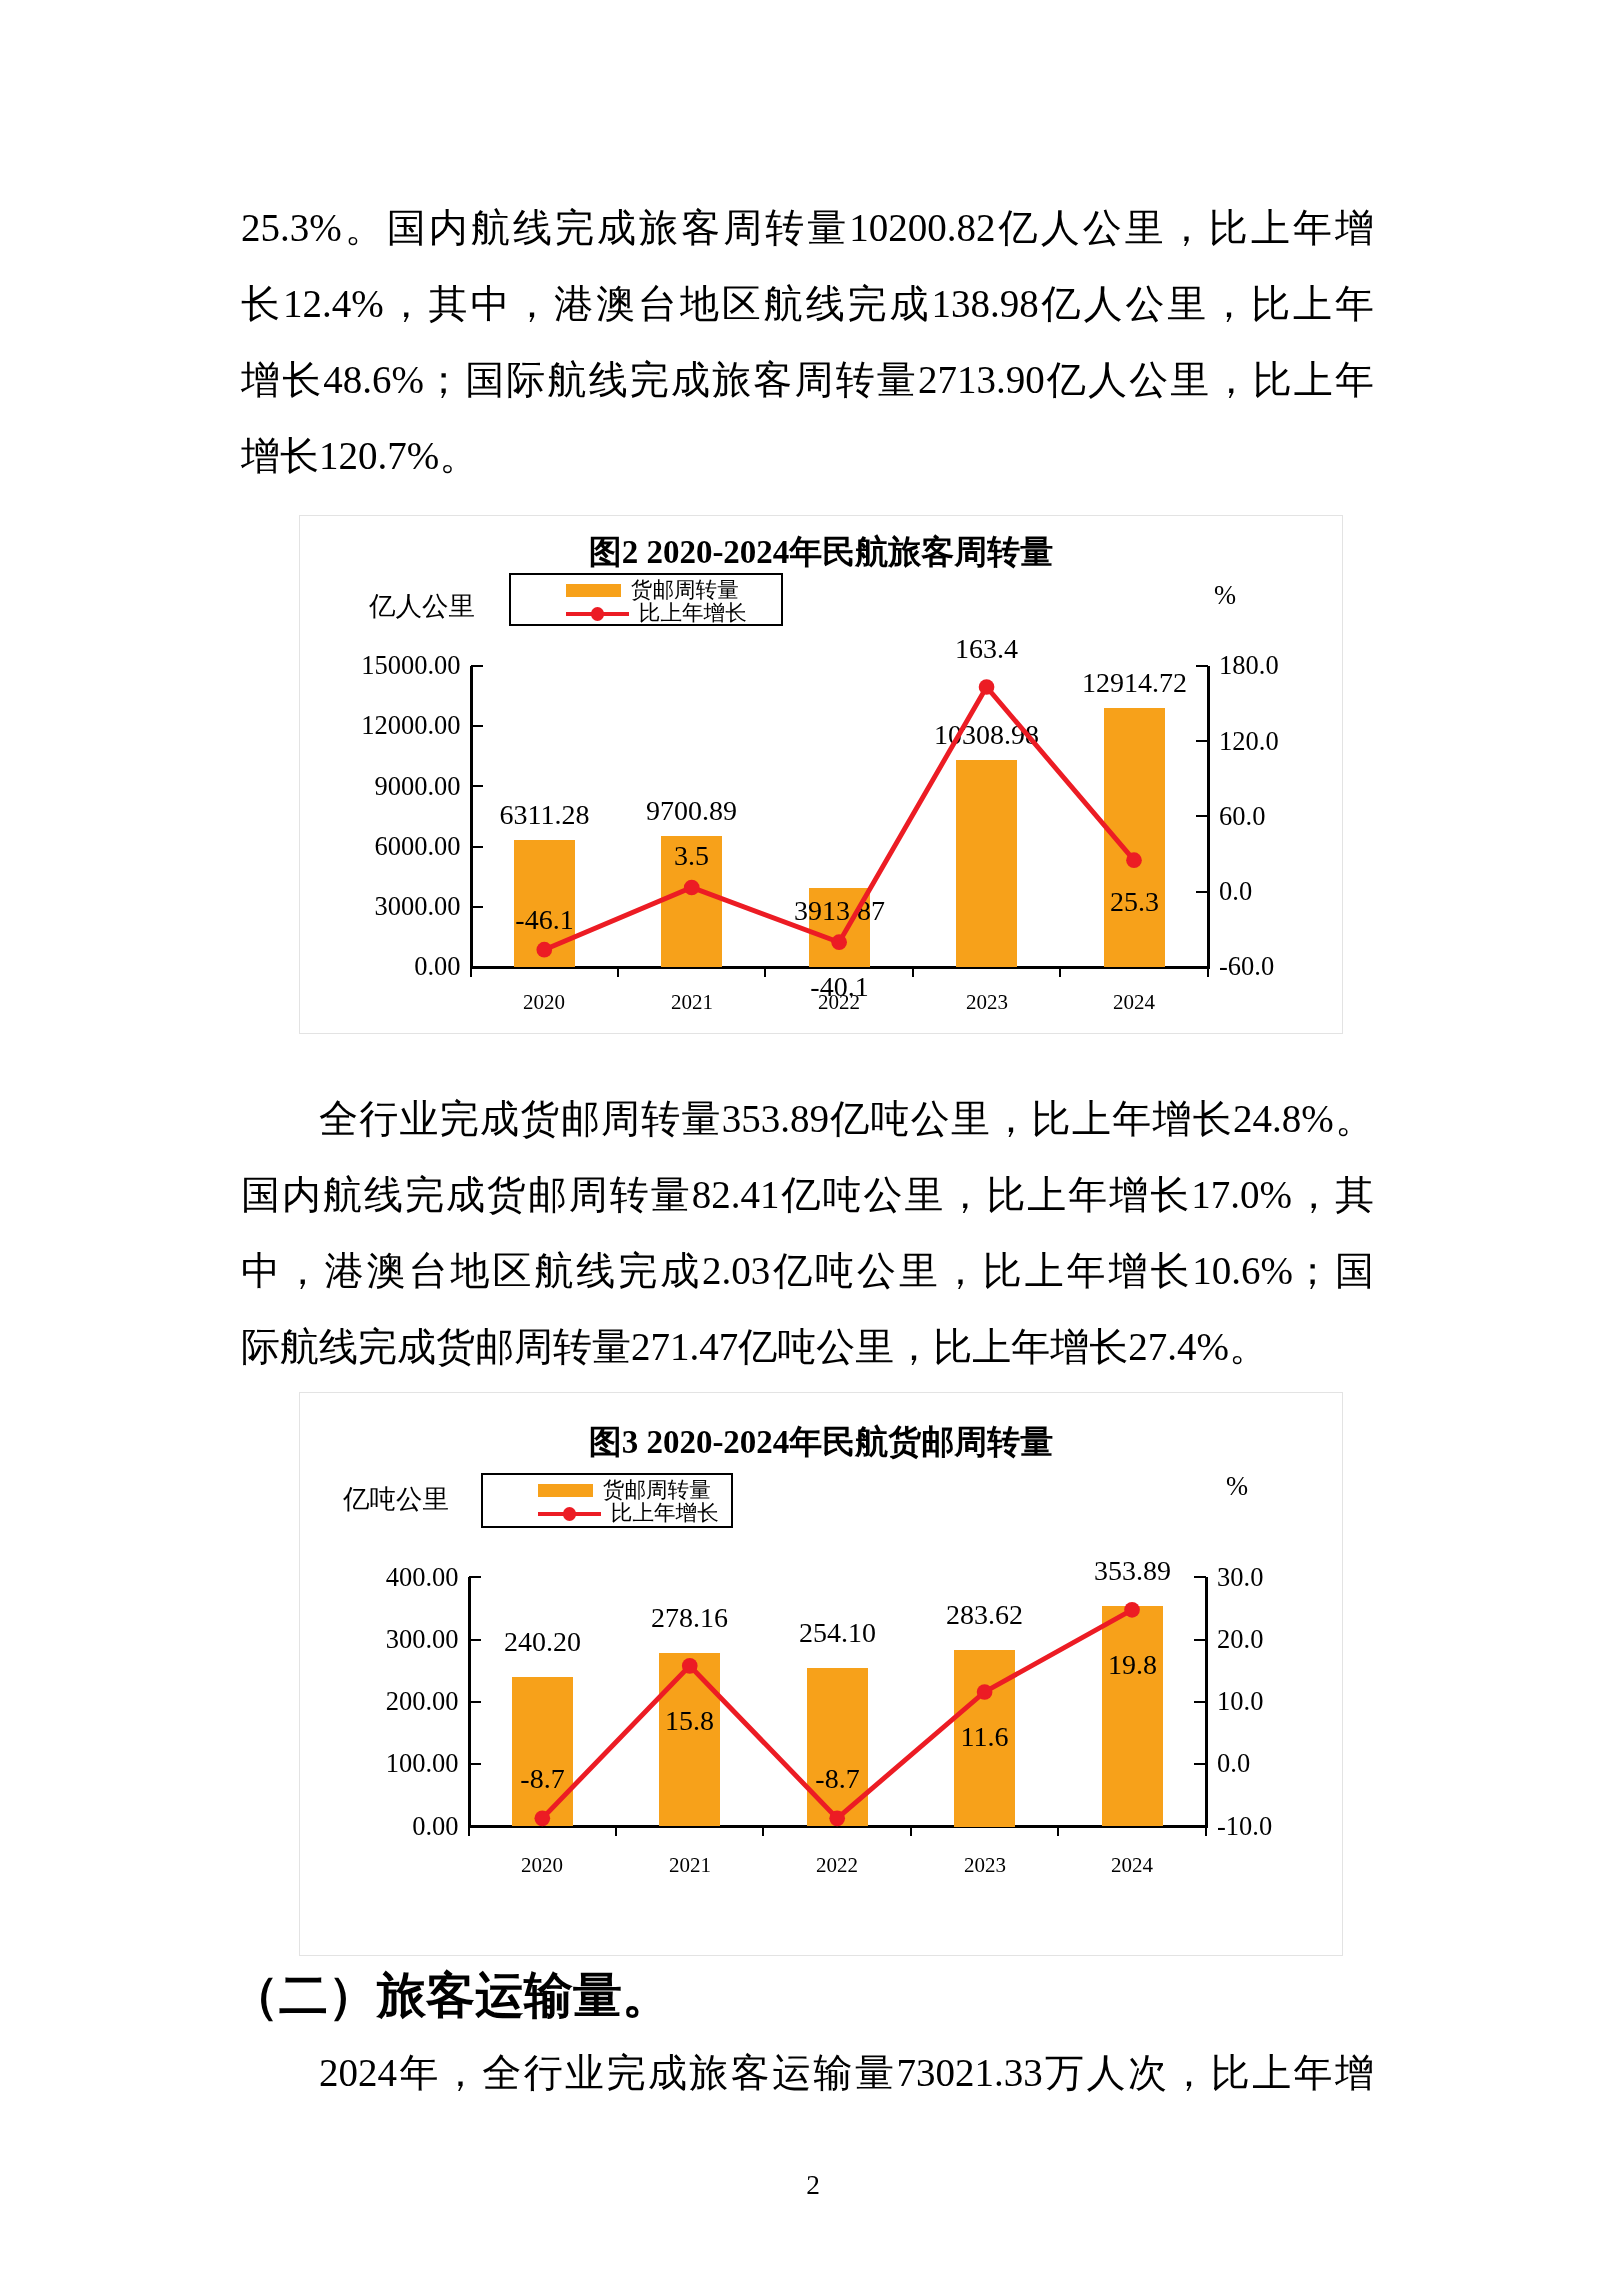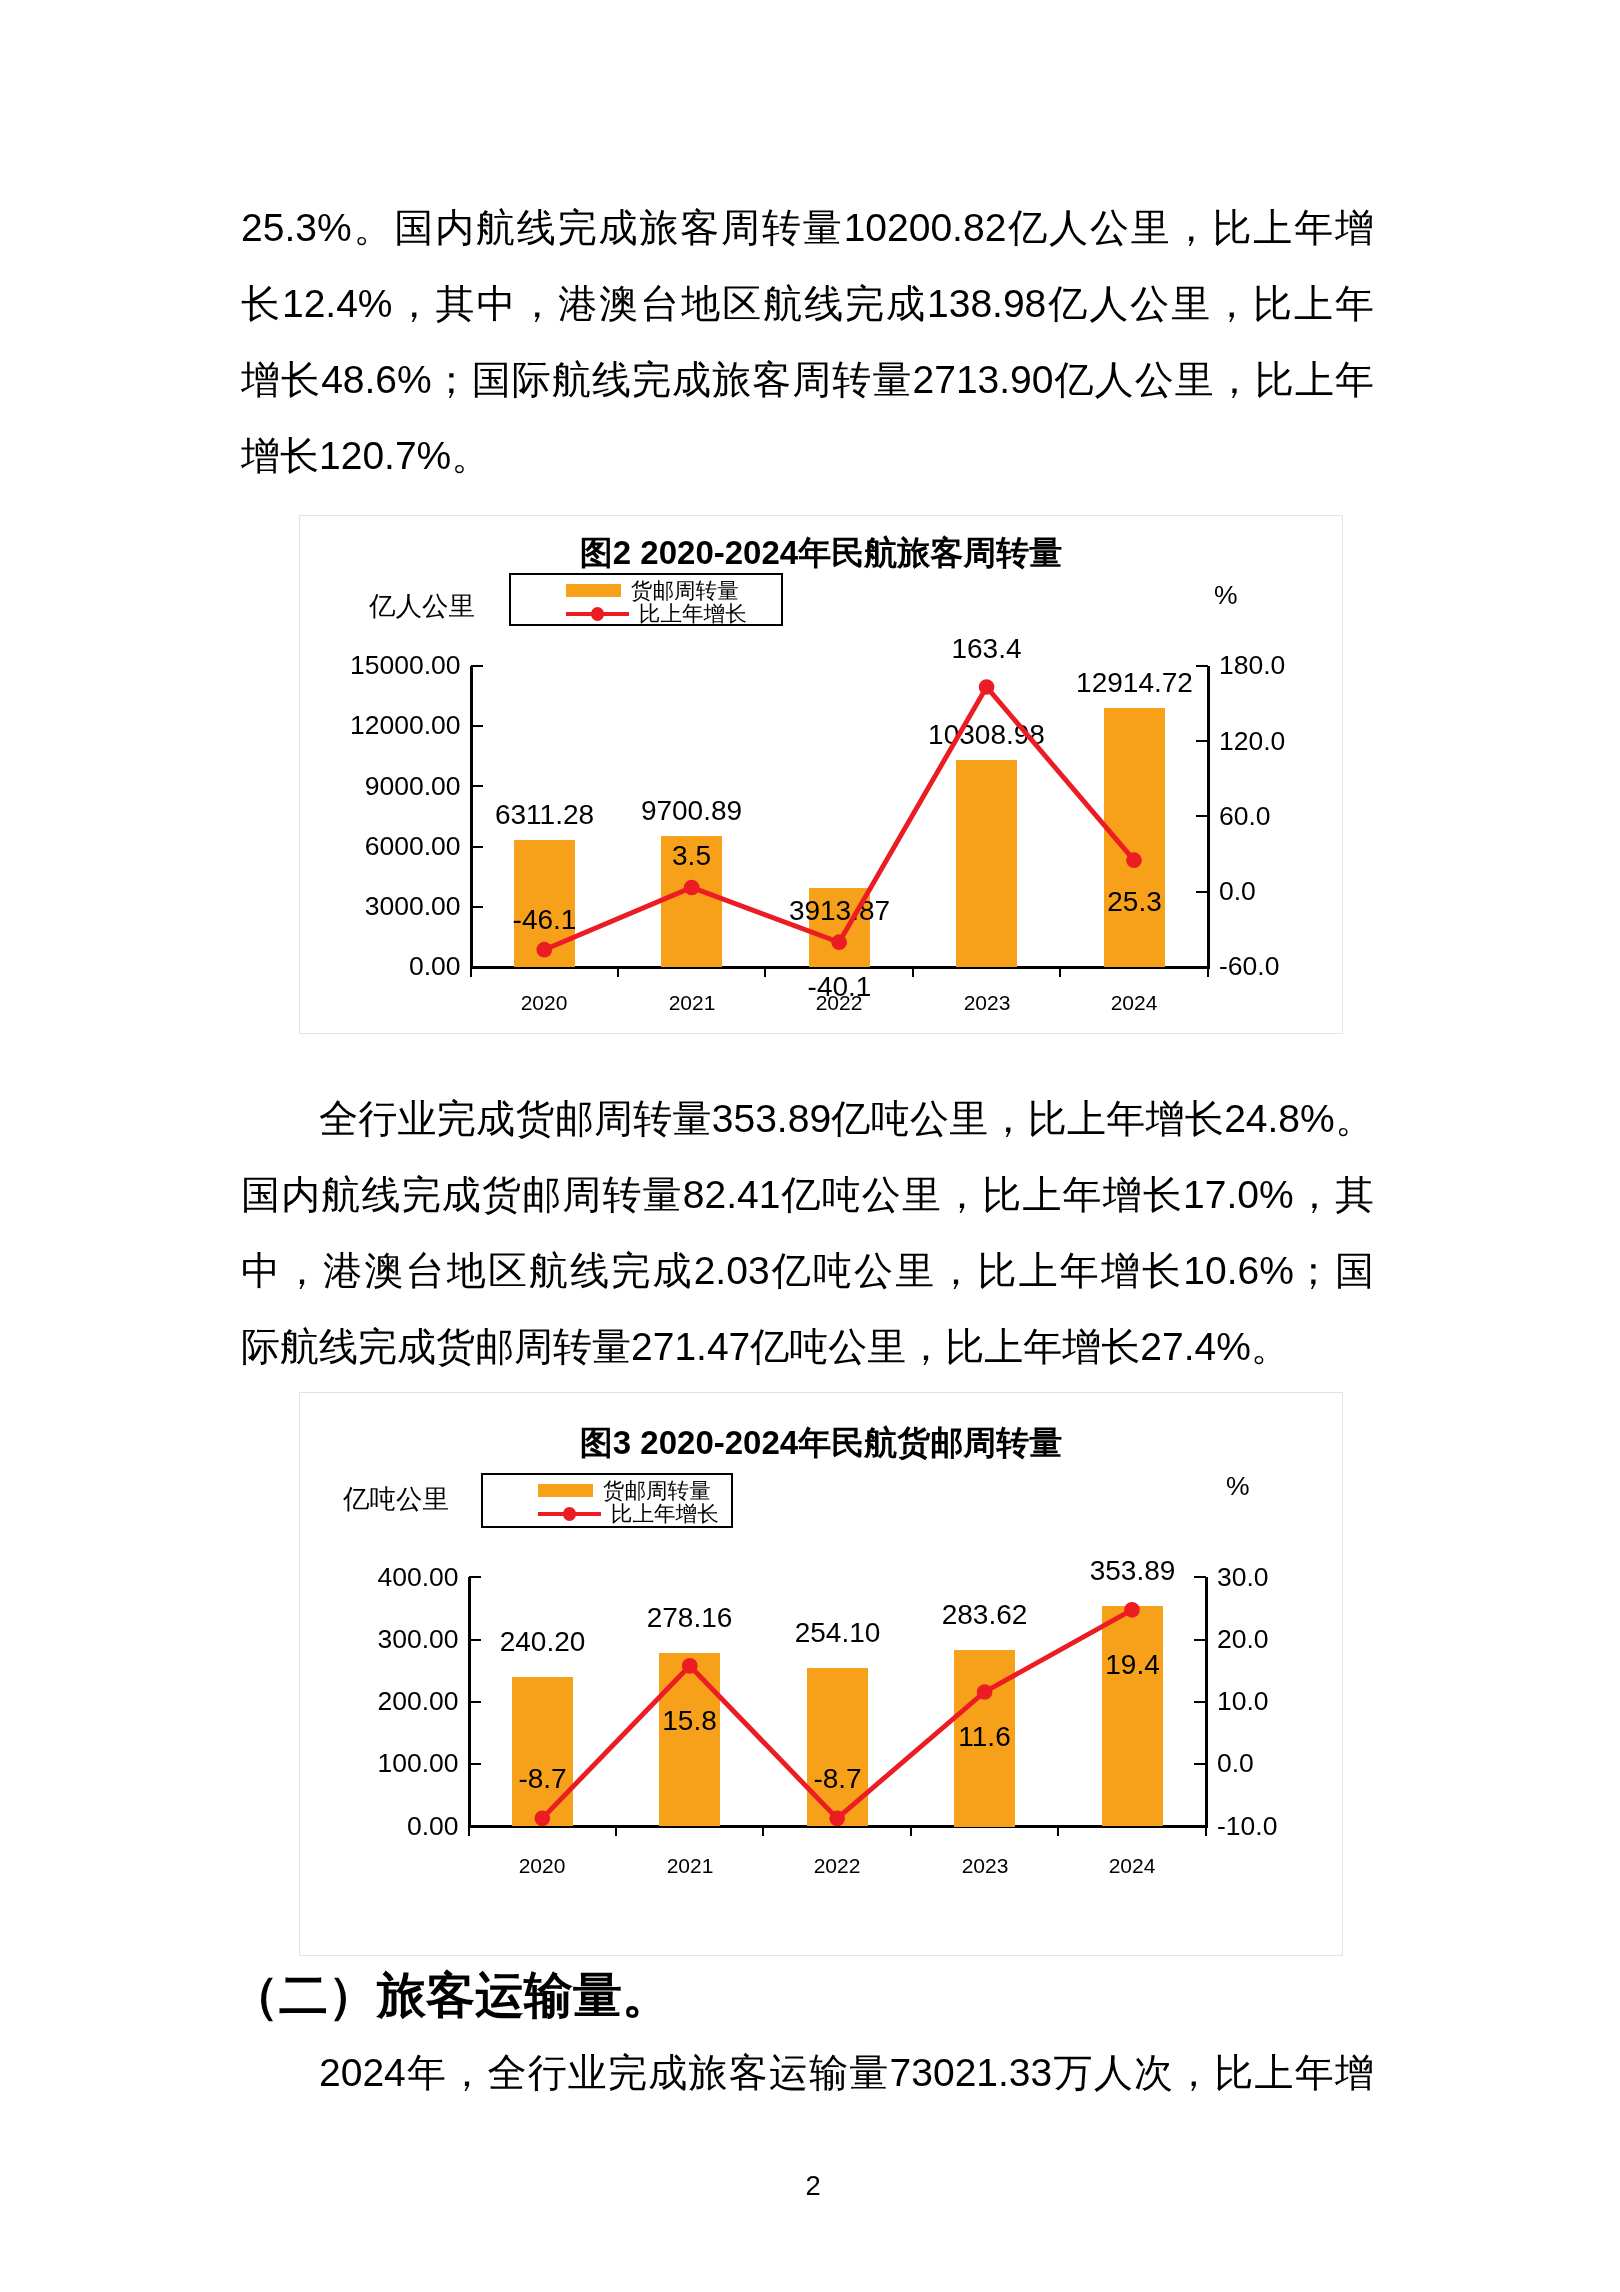--- a/index.html
+++ b/index.html
@@ -1,18 +1,18 @@
 <!DOCTYPE html>
 <html><head>
 <meta charset="utf-8">
 <style>
   html,body{margin:0;padding:0;background:#ffffff;}
   .page{
     position:relative;width:1620px;height:2293px;background:#ffffff;
-    font-family:Liberation Sans, sans-serif;color:#000;overflow:hidden;
+    font-family:Liberation Serif, serif;color:#000;overflow:hidden;
   }
   .para{position:absolute;left:241px;width:1133px;font-size:39px;}
   .tline{
     height:76px;line-height:76px;
     text-align:justify;text-align-last:justify;text-justify:inter-character;
   }
   .tline.last{text-align:left;text-align-last:left;}
   .ind{text-indent:78px;}
   .heading{
     position:absolute;left:230px;width:1144px;height:55px;line-height:55px;
@@ -201,21 +201,21 @@
       <div class="dlabel" style="left: 454px; top: 223px;">254.10</div>
       <div class="yearlabel" style="left: 478px; top: 455px;">2022</div>
       <div class="dlabel" style="left: 454px; top: 369px;">-8.7</div>
       <div class="bar" style="left: 654px; top: 257px; width: 61px; height: 177px; background: rgb(247, 161, 26);"></div>
       <div class="dlabel" style="left: 601px; top: 205px;">283.62</div>
       <div class="yearlabel" style="left: 626px; top: 455px;">2023</div>
       <div class="dlabel" style="left: 601px; top: 327px;">11.6</div>
       <div class="bar" style="left: 802px; top: 213px; width: 61px; height: 220px; background: rgb(247, 161, 26);"></div>
       <div class="dlabel" style="left: 749px; top: 161px;">353.89</div>
       <div class="yearlabel" style="left: 773px; top: 455px;">2024</div>
-      <div class="dlabel" style="left: 749px; top: 255px;">19.4</div>
+      <div class="dlabel" style="left: 749px; top: 255px;">19.8</div>
       <svg class="lineplot" width="1042" height="562" viewBox="0 0 1063 573">
         <polyline points="247.2,433.745 397.6,278.17 548,433.745 698.4,304.84 848.8000000000001,221.02000000000004" fill="none" stroke="#EC1C24" stroke-width="5"></polyline>
         <circle cx="247.2" cy="433.745" r="8" fill="#EC1C24"></circle>
         <circle cx="397.6" cy="278.17" r="8" fill="#EC1C24"></circle>
         <circle cx="548" cy="433.745" r="8" fill="#EC1C24"></circle>
         <circle cx="698.4" cy="304.84" r="8" fill="#EC1C24"></circle>
         <circle cx="848.8000000000001" cy="221.02000000000004" r="8" fill="#EC1C24"></circle>
       </svg>
     </div>
 

